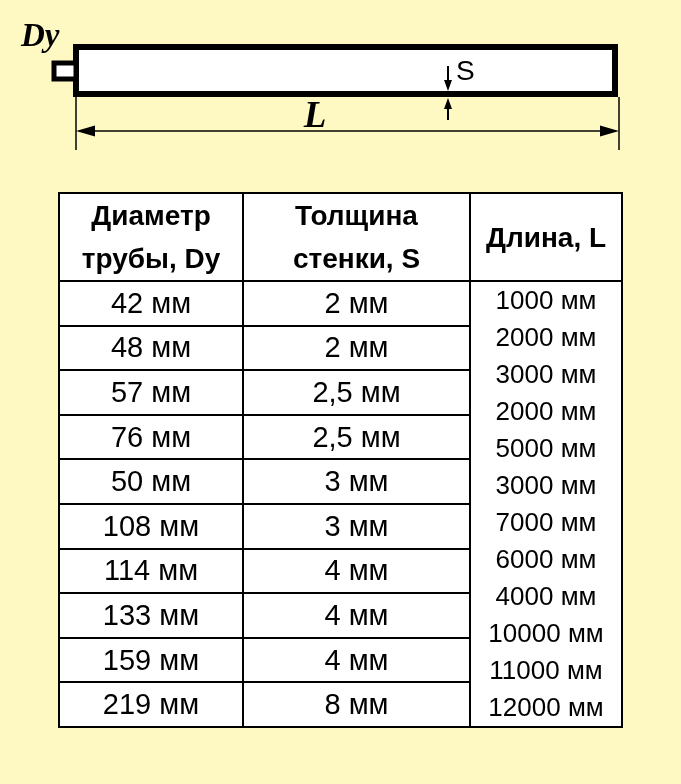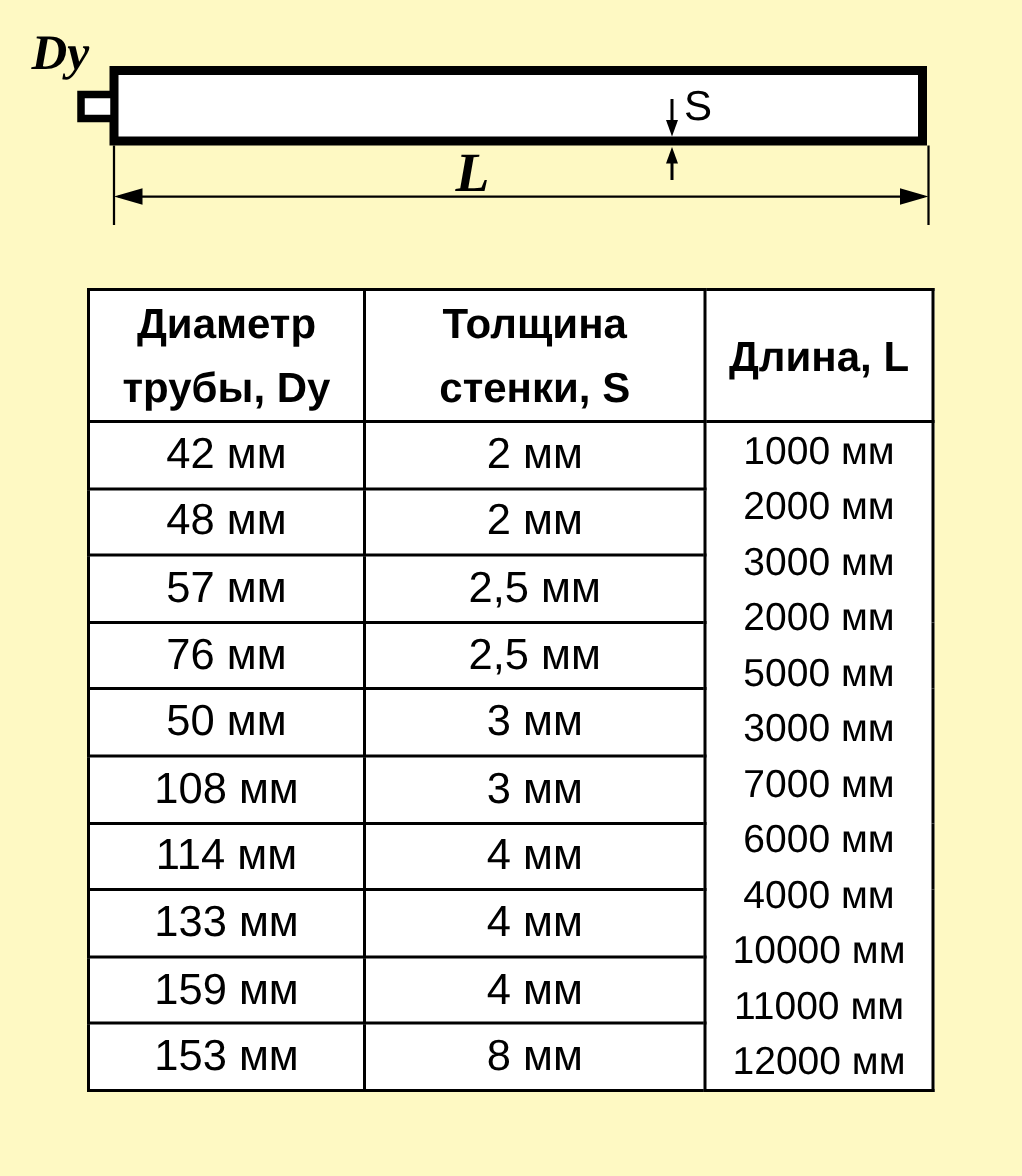--- a/index.html
+++ b/index.html
@@ -152,19 +152,19 @@
         </tr>
         <tr>
           <td>133 мм</td>
           <td>4 мм</td>
         </tr>
         <tr>
           <td>159 мм</td>
           <td>4 мм</td>
         </tr>
         <tr>
-          <td>153 мм</td>
+          <td>219 мм</td>
           <td>8 мм</td>
         </tr>
       </tbody>
   </table>
 
 </div>
 
 </body></html>

